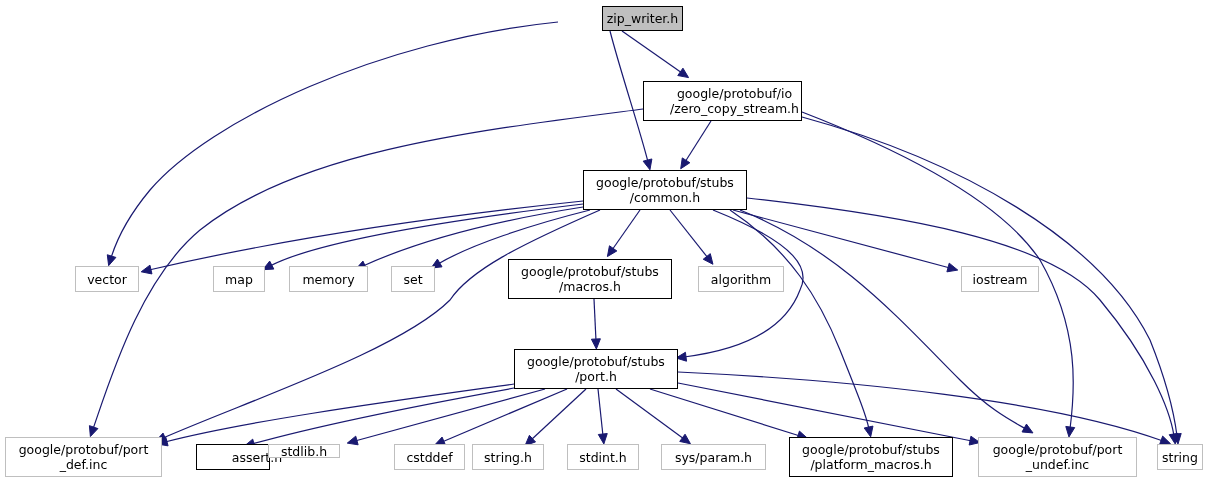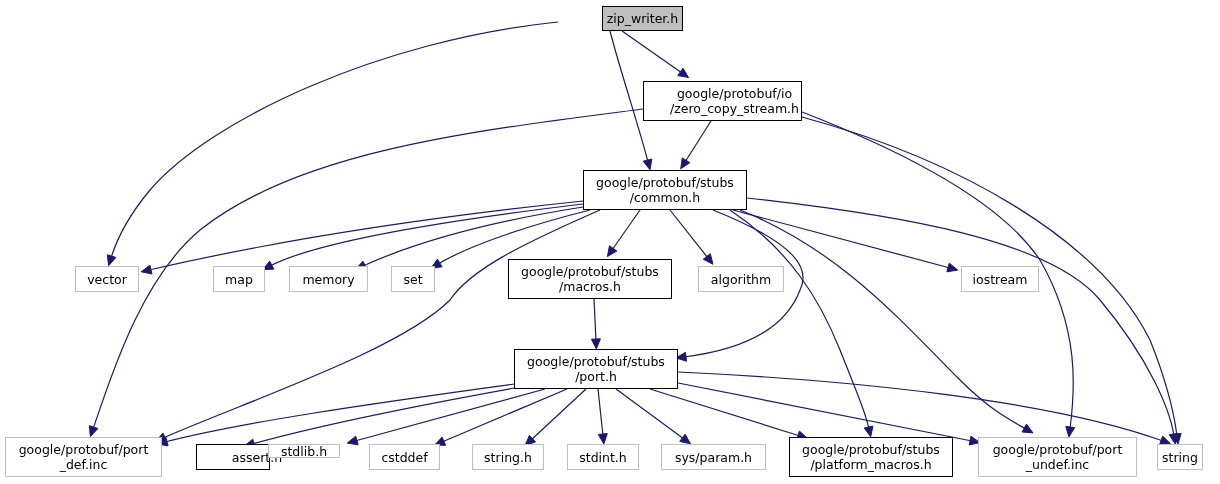--- a/index.html
+++ b/index.html
@@ -92,21 +92,21 @@
 <div class="node documented" id="n-macros" style="left:508px;top:259px;width:164px;height:40px;">google/protobuf/stubs
 /macros.h</div>
 <div class="node external" id="n-algorithm" style="left:698px;top:266px;width:86px;height:26px;">algorithm</div>
 <div class="node external" id="n-iostream" style="left:961px;top:266px;width:78px;height:26px;">iostream</div>
 <div class="node documented" id="n-port" style="left:514px;top:349px;width:164px;height:40px;">google/protobuf/stubs
 /port.h</div>
 <div class="node external" id="n-port_def" style="left:5px;top:437px;width:157px;height:40px;">google/protobuf/port
 _def.inc</div>
 <div class="node documented" id="n-assert" style="left:196px;top:444px;width:74px;height:26px;padding-left:48px;">assert.h</div>
 <div class="node external" id="n-stdlib" style="left:268px;top:444px;width:72px;height:14px;">stdlib.h</div>
-<div class="node external" id="n-cstddef" style="left:369px;top:444px;width:71px;height:26px;">cstddef</div>
+<div class="node external" id="n-cstddef" style="left:394px;top:444px;width:71px;height:26px;">cstddef</div>
 <div class="node external" id="n-string_h" style="left:472px;top:444px;width:72px;height:26px;">string.h</div>
 <div class="node external" id="n-stdint" style="left:567px;top:444px;width:72px;height:26px;">stdint.h</div>
 <div class="node external" id="n-sys_param" style="left:661px;top:444px;width:105px;height:26px;">sys/param.h</div>
 <div class="node documented" id="n-platform_macros" style="left:789px;top:437px;width:164px;height:40px;">google/protobuf/stubs
 /platform_macros.h</div>
 <div class="node external" id="n-port_undef" style="left:978px;top:437px;width:159px;height:40px;">google/protobuf/port
 _undef.inc</div>
 <div class="node external" id="n-string" style="left:1157px;top:444px;width:46px;height:26px;">string</div>
 
 </body></html>

